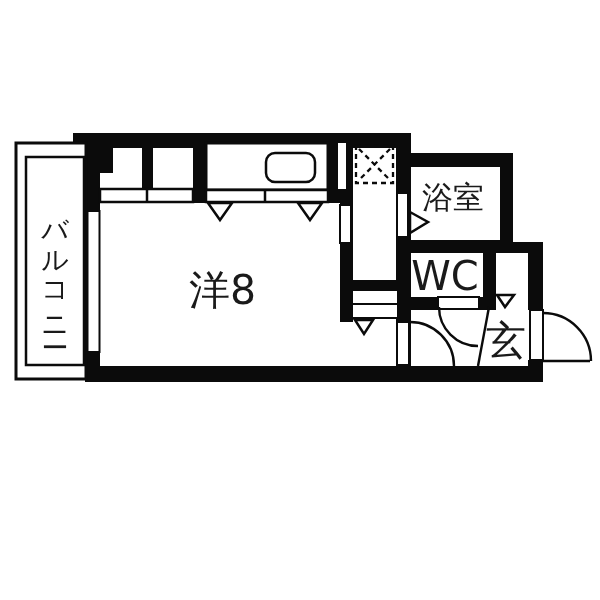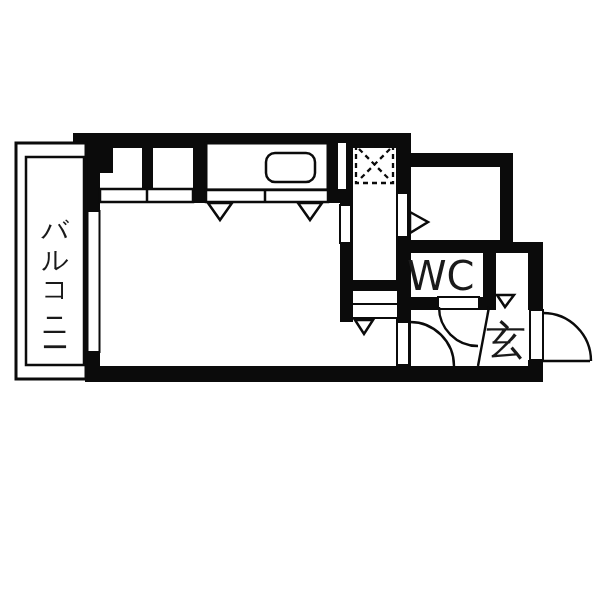--- a/index.html
+++ b/index.html
@@ -14,21 +14,21 @@
     left:39px;top:182px;width:34px;height:172px;
     writing-mode:vertical-rl;text-orientation:upright;
     font-size:27px;letter-spacing:3px;text-align:center;
   }
   .label-room{left:189px;top:263px;width:80px;font-size:41px;}
   .label-ut{
     left:356px;top:192px;width:36px;font-size:37px;line-height:0.98;
     word-break:break-all;text-align:center;
   }
   .label-bath{left:405px;top:177px;width:96px;font-size:31px;text-align:center;}
-  .label-wc{left:407px;top:253px;width:76px;font-size:40px;}
+  .label-wc{left:407px;top:253px;width:76px;font-size:40px;text-align:center;}
   .label-genkan{left:486px;top:313px;width:44px;font-size:40px;}
 </style>
 </head>
 <body>
 
 <div id="stage">
   <svg id="plan-svg" width="600" height="600" viewBox="0 0 600 600">
 
     <g fill="#0b0b0b" stroke="none">
       <rect x="73" y="133" width="338" height="15"></rect>
@@ -92,15 +92,17 @@
     <g fill="none" stroke="#0b0b0b" stroke-width="2.4">
       <path d="M 410 322 A 44 44 0 0 1 454 366"></path>
       <path d="M 439 307 A 39 39 0 0 0 478 346"></path>
       <path d="M 543 313 A 48 48 0 0 1 591 361"></path>
       <line x1="543" y1="361" x2="590" y2="361"></line>
       <line x1="489" y1="307" x2="478" y2="366"></line>
     </g>
   </svg>
 
   <div class="label label-balcony">バルコニー</div>
+  <div class="label label-room">洋8</div>
+  <div class="label label-bath">浴室</div>
   <div class="label label-wc">WC</div>
   <div class="label label-genkan">玄</div>
 </div>
 
 </body></html>

